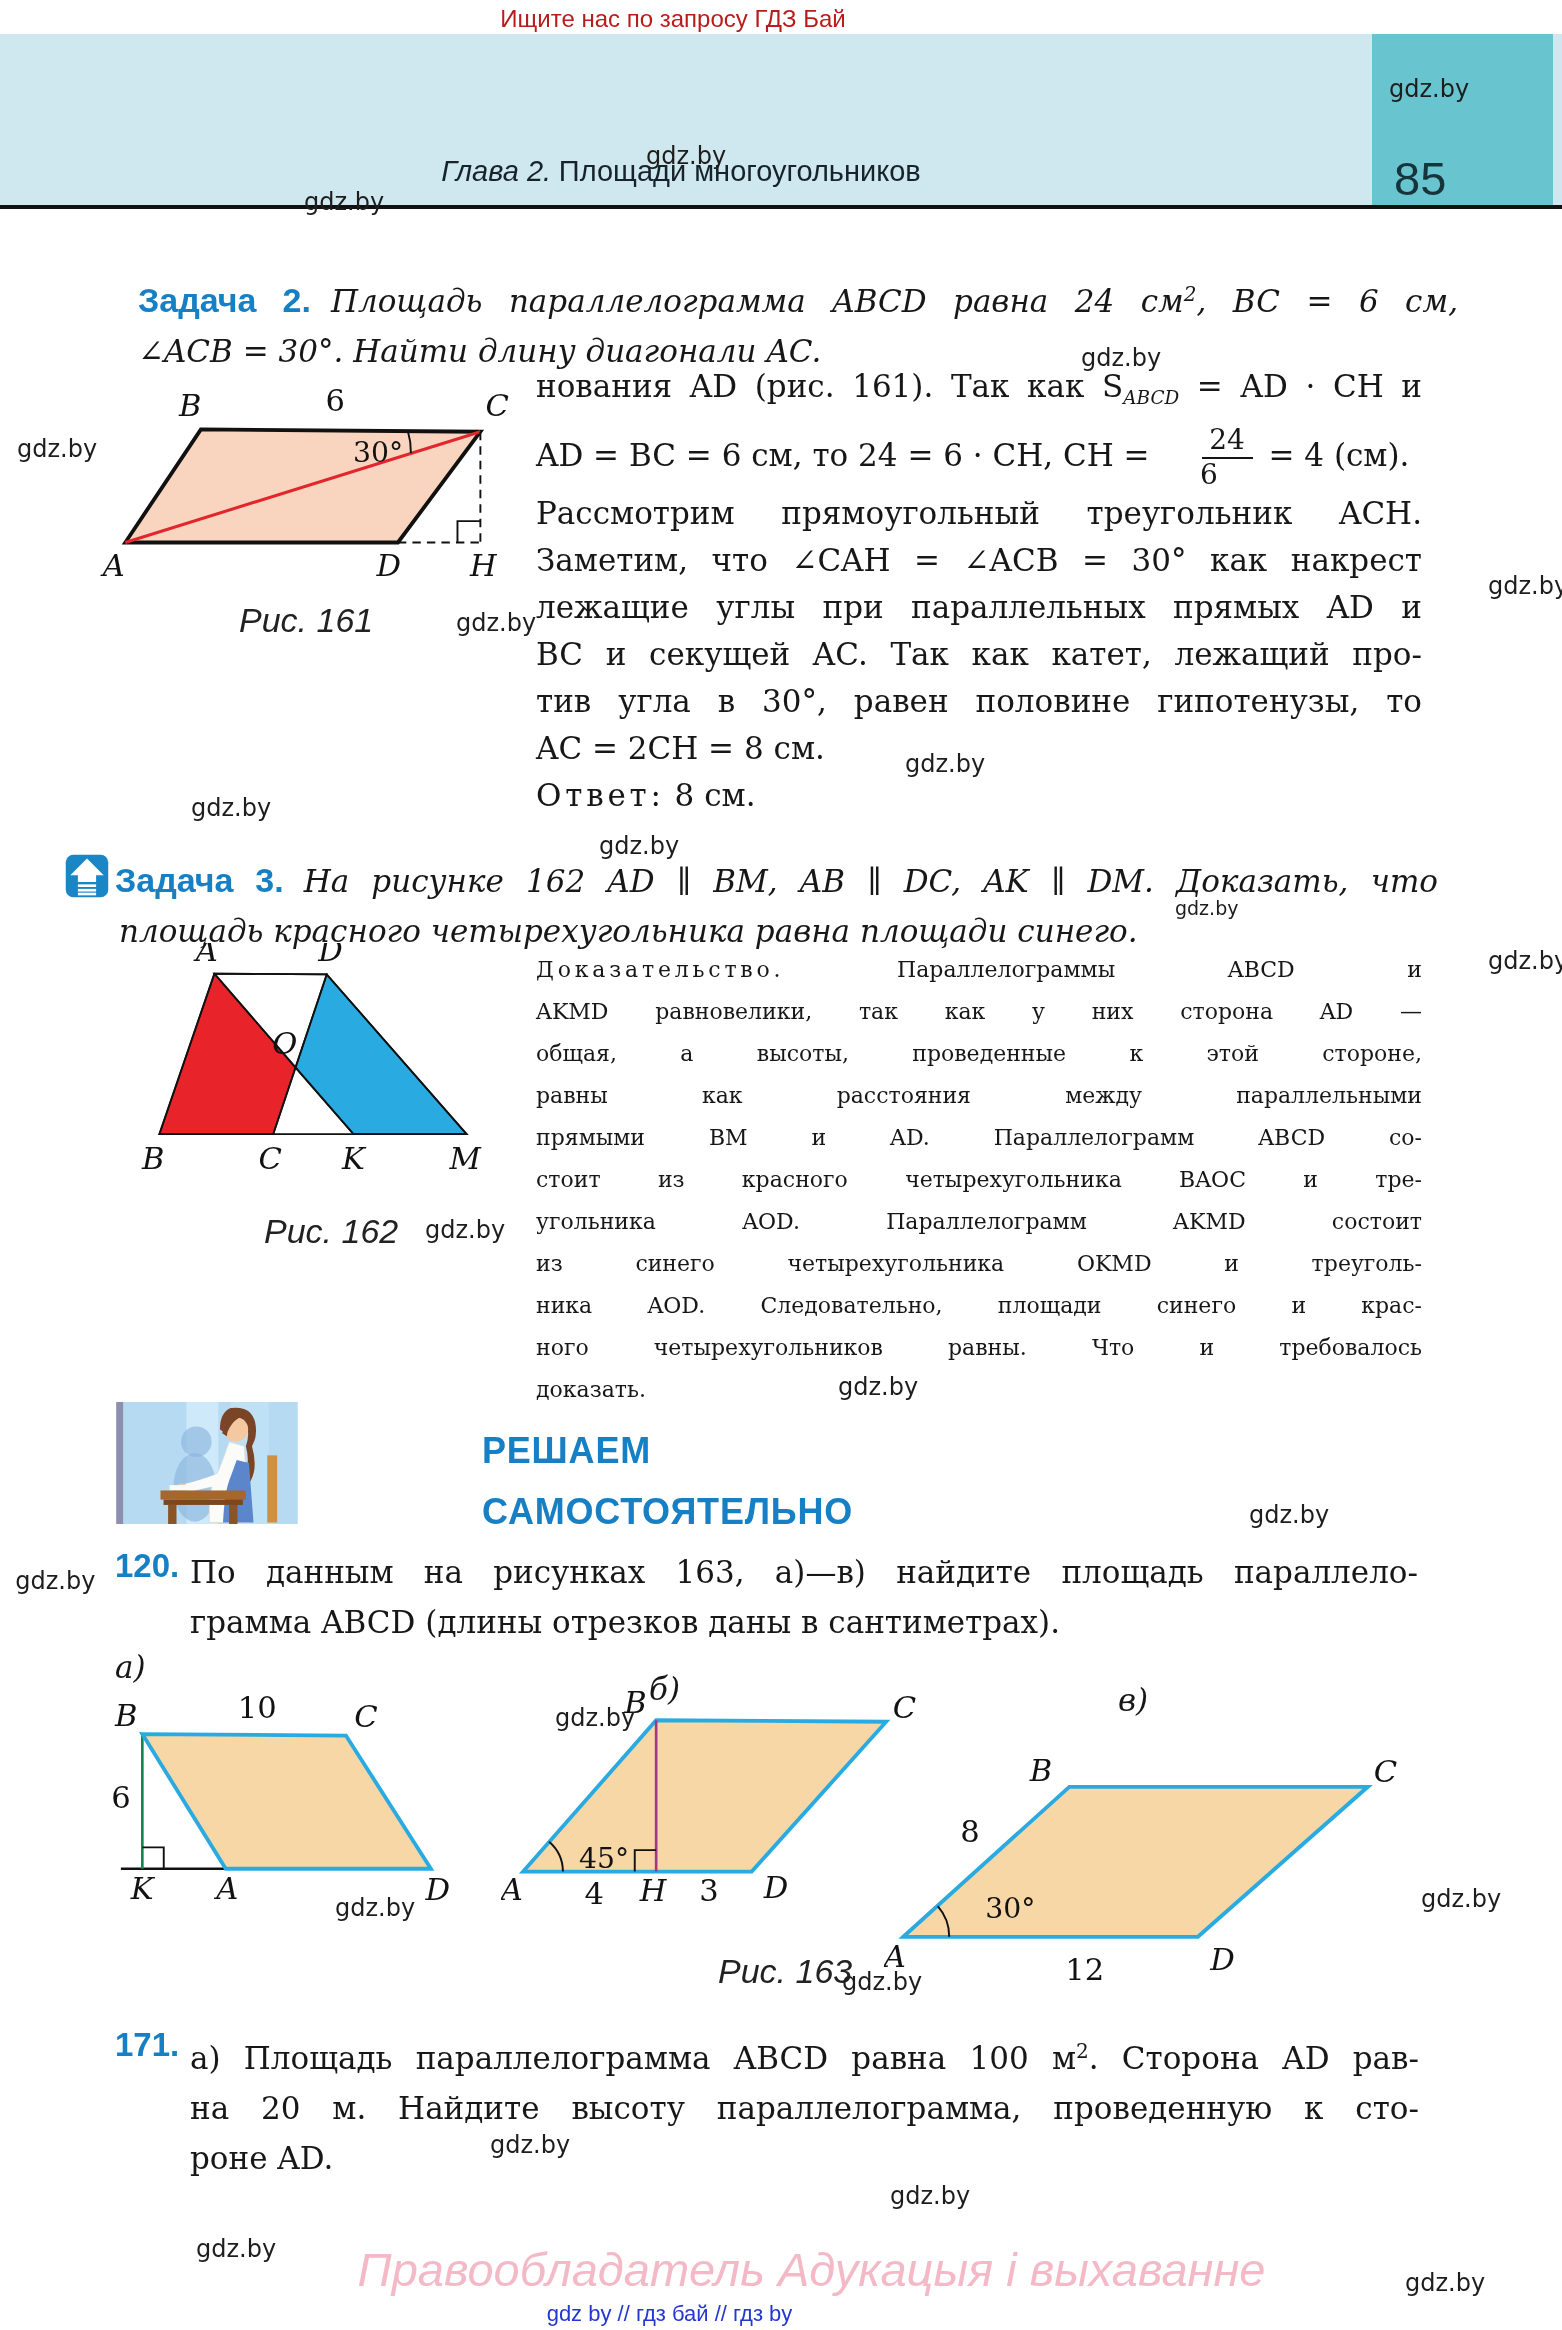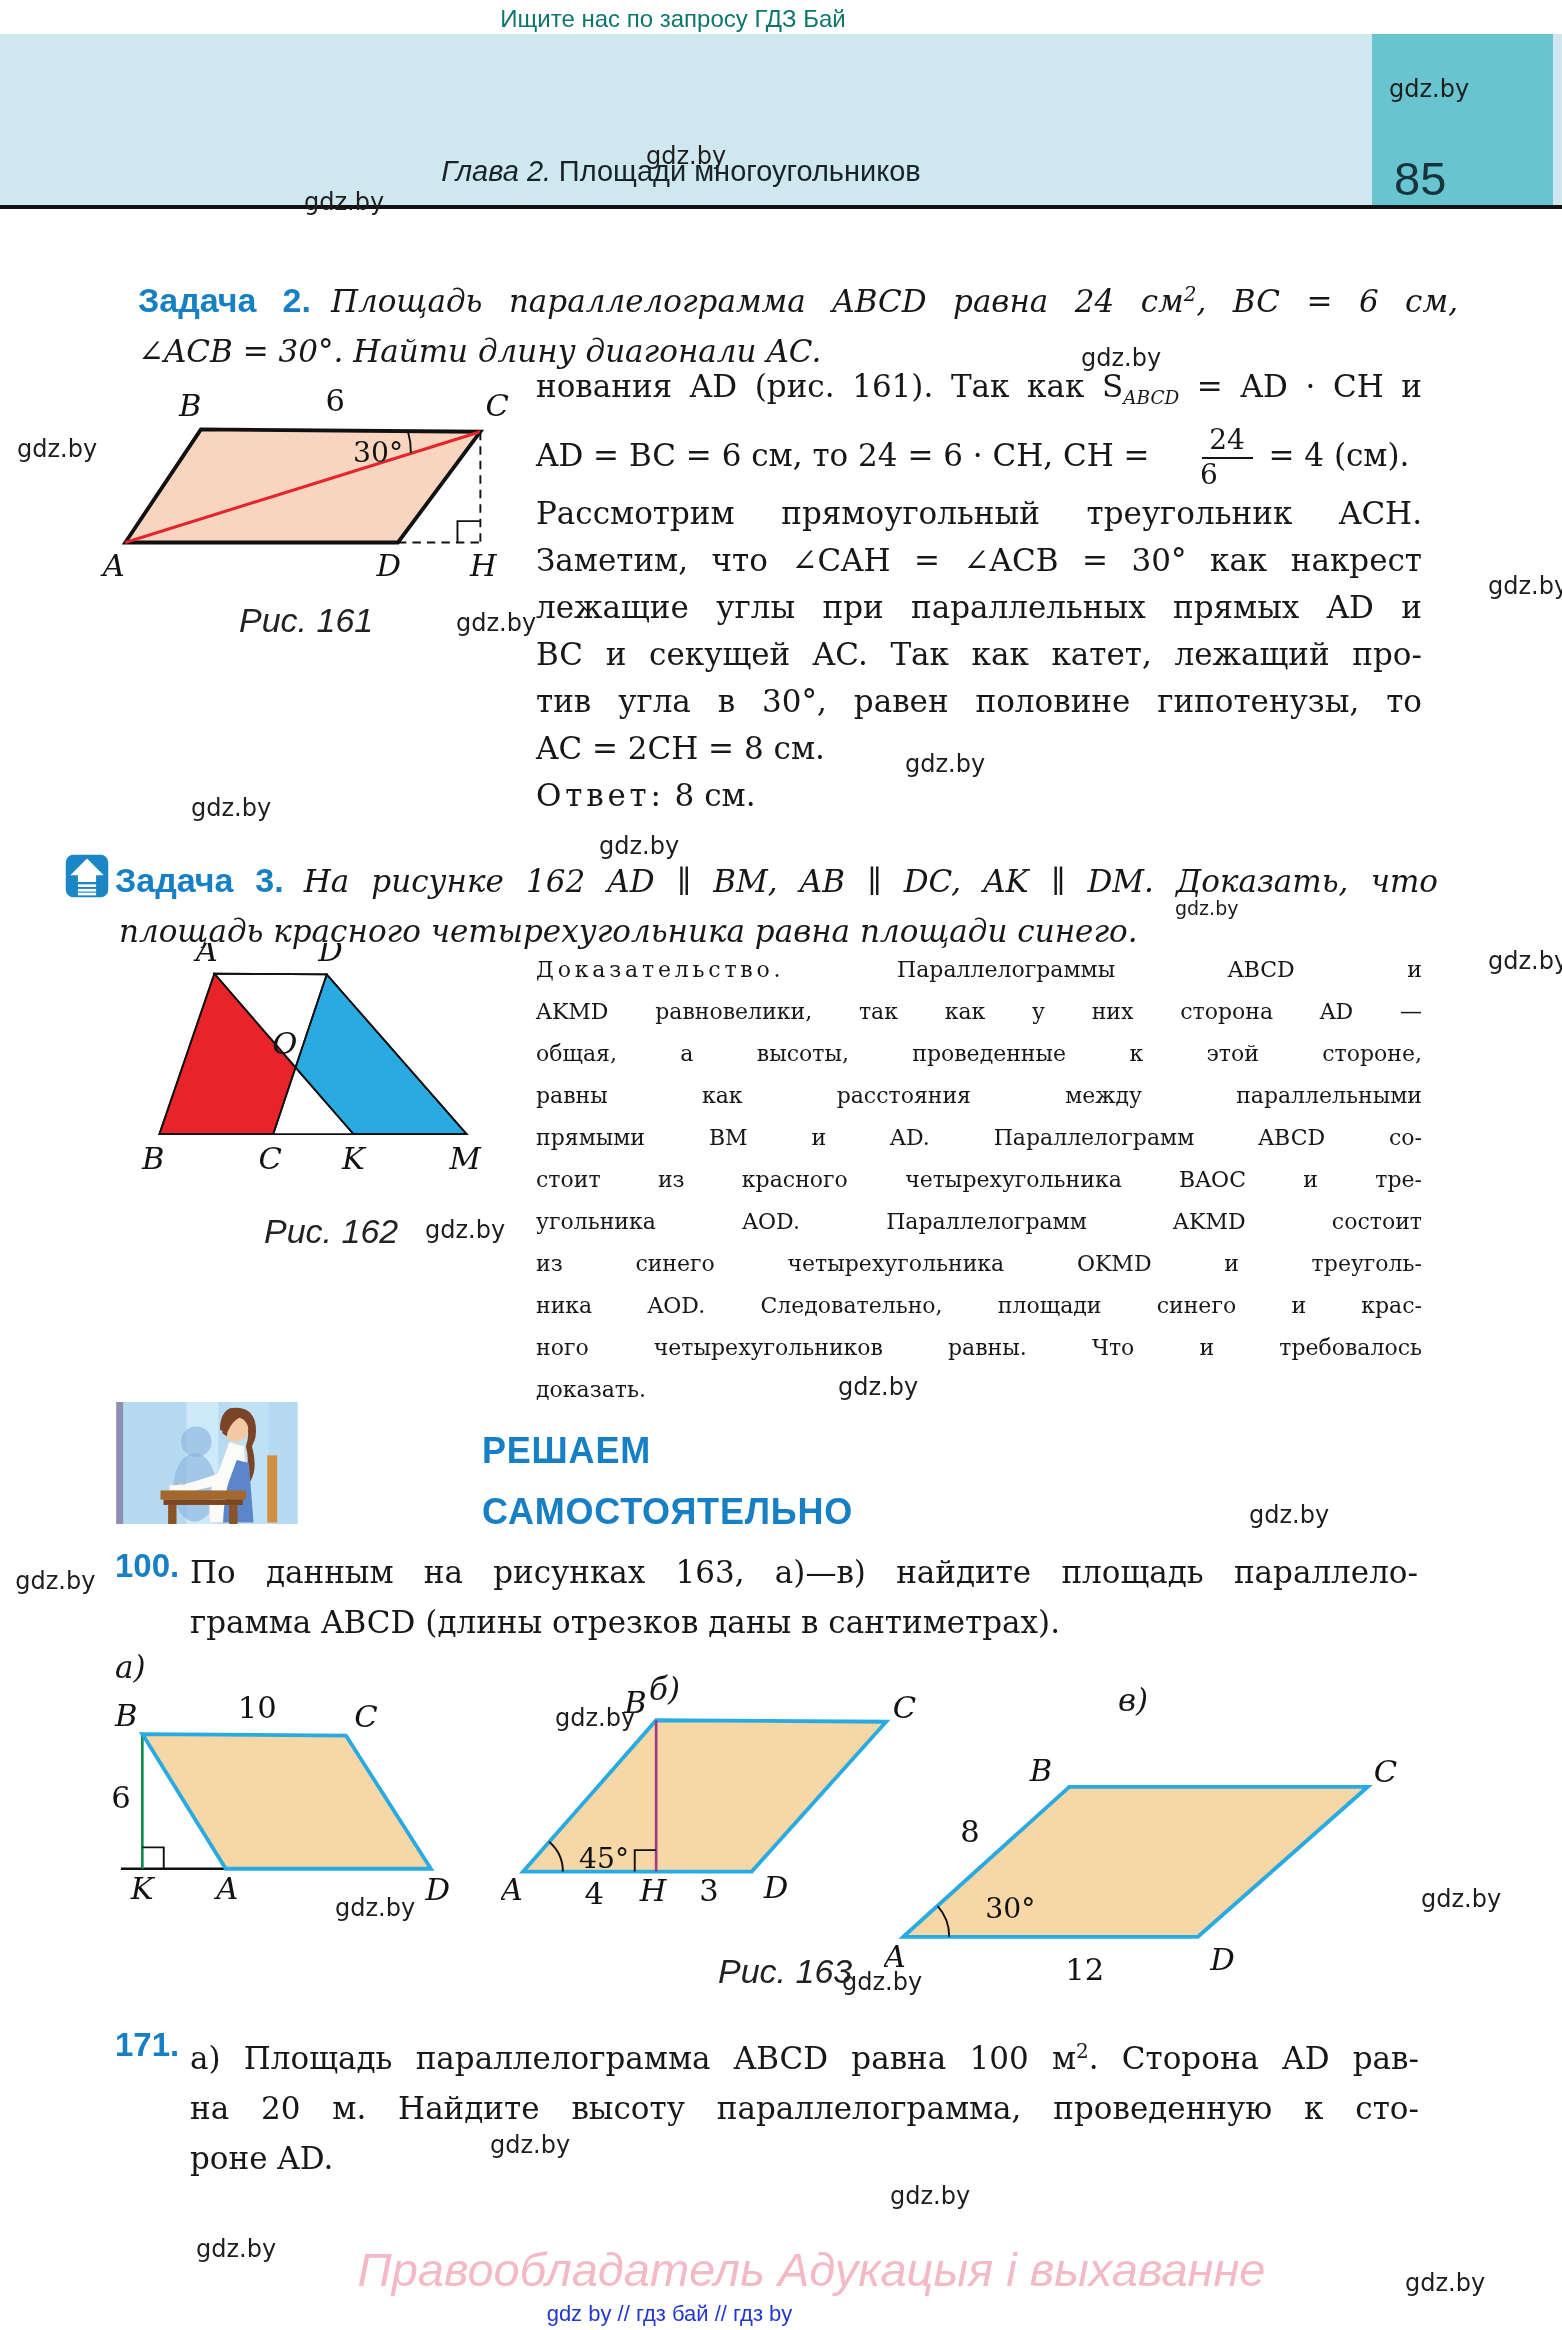--- a/index.html
+++ b/index.html
@@ -1,21 +1,21 @@
 <!DOCTYPE html>
 <html style="font-size:12.2px"><head>
 <meta charset="utf-8">
 <style>
   html,body{margin:0;padding:0;background:#ffffff;}
   .page{position:relative;width:1563px;height:2330px;background:#ffffff;overflow:hidden;
         font-family:"DejaVu Serif",serif;color:#171717;}
   .abs{position:absolute;}
   
   .banner{position:absolute;left:0;top:4.6px;width:1346px;text-align:center;
-          font-family:"Liberation Sans",sans-serif;font-size:24px;color:#0f766e;}
+          font-family:"Liberation Sans",sans-serif;font-size:24px;color:#b91c1c;}
   .band{position:absolute;left:0;top:34px;width:1563px;height:171px;background:#cfe7ee;}
   .pagebox{position:absolute;left:1372px;top:34px;width:181px;height:171px;background:#68c5cf;}
   .chapter{position:absolute;left:0;top:155px;width:1362px;text-align:center;
            font-family:"Liberation Sans",sans-serif;font-size:29px;color:#17232a;}
   .chapter .it2{font-style:italic;margin-right:7.7px;}
   .pagenum{position:absolute;left:1394px;top:151px;font-family:"Liberation Sans",sans-serif;
            font-size:47px;color:#17333b;}
   .hrule{position:absolute;left:0;top:205px;width:1563px;height:3.8px;background:#111;}
   
   .wm{position:absolute;font-family:"DejaVu Sans",sans-serif;font-size:24px;color:#1d1d1d;}
@@ -179,21 +179,21 @@
     <rect x="62" y="128" width="104" height="7" fill="#7c4620"></rect>
     <rect x="68" y="135" width="11" height="25" fill="#8a5427"></rect>
     <rect x="148" y="135" width="11" height="25" fill="#8a5427"></rect>
   </svg>
 
   <div class="solveh">
     <div>РЕШАЕМ</div>
     <div>САМОСТОЯТЕЛЬНО</div>
   </div>
 
-  <div class="pnum" style="left:115px;top:1547px;">100.</div>
+  <div class="pnum" style="left:115px;top:1547px;">120.</div>
   <div class="ptext" style="left:190px;top:1547px;width:1228px;">
     <div class="ln jl">По данным на рисунках 163, а)—в) найдите площадь параллело-</div>
     <div class="ln">грамма ABCD (длины отрезков даны в сантиметрах).</div>
   </div>
 
   <div class="figtag" style="left:115px;top:1649px;">а)</div>
   <svg class="abs fig" style="left:107px;top:1695px;" width="360" height="222" viewBox="0 0 470 290">
     <line x1="18" y1="227" x2="165" y2="227" stroke="#111" stroke-width="3"></line>
     <line x1="46" y1="51" x2="46" y2="227" stroke="#0f8a4e" stroke-width="3.5"></line>
     <path d="M74,227 L74,199 L46,199" fill="none" stroke="#111" stroke-width="2.5"></path>

